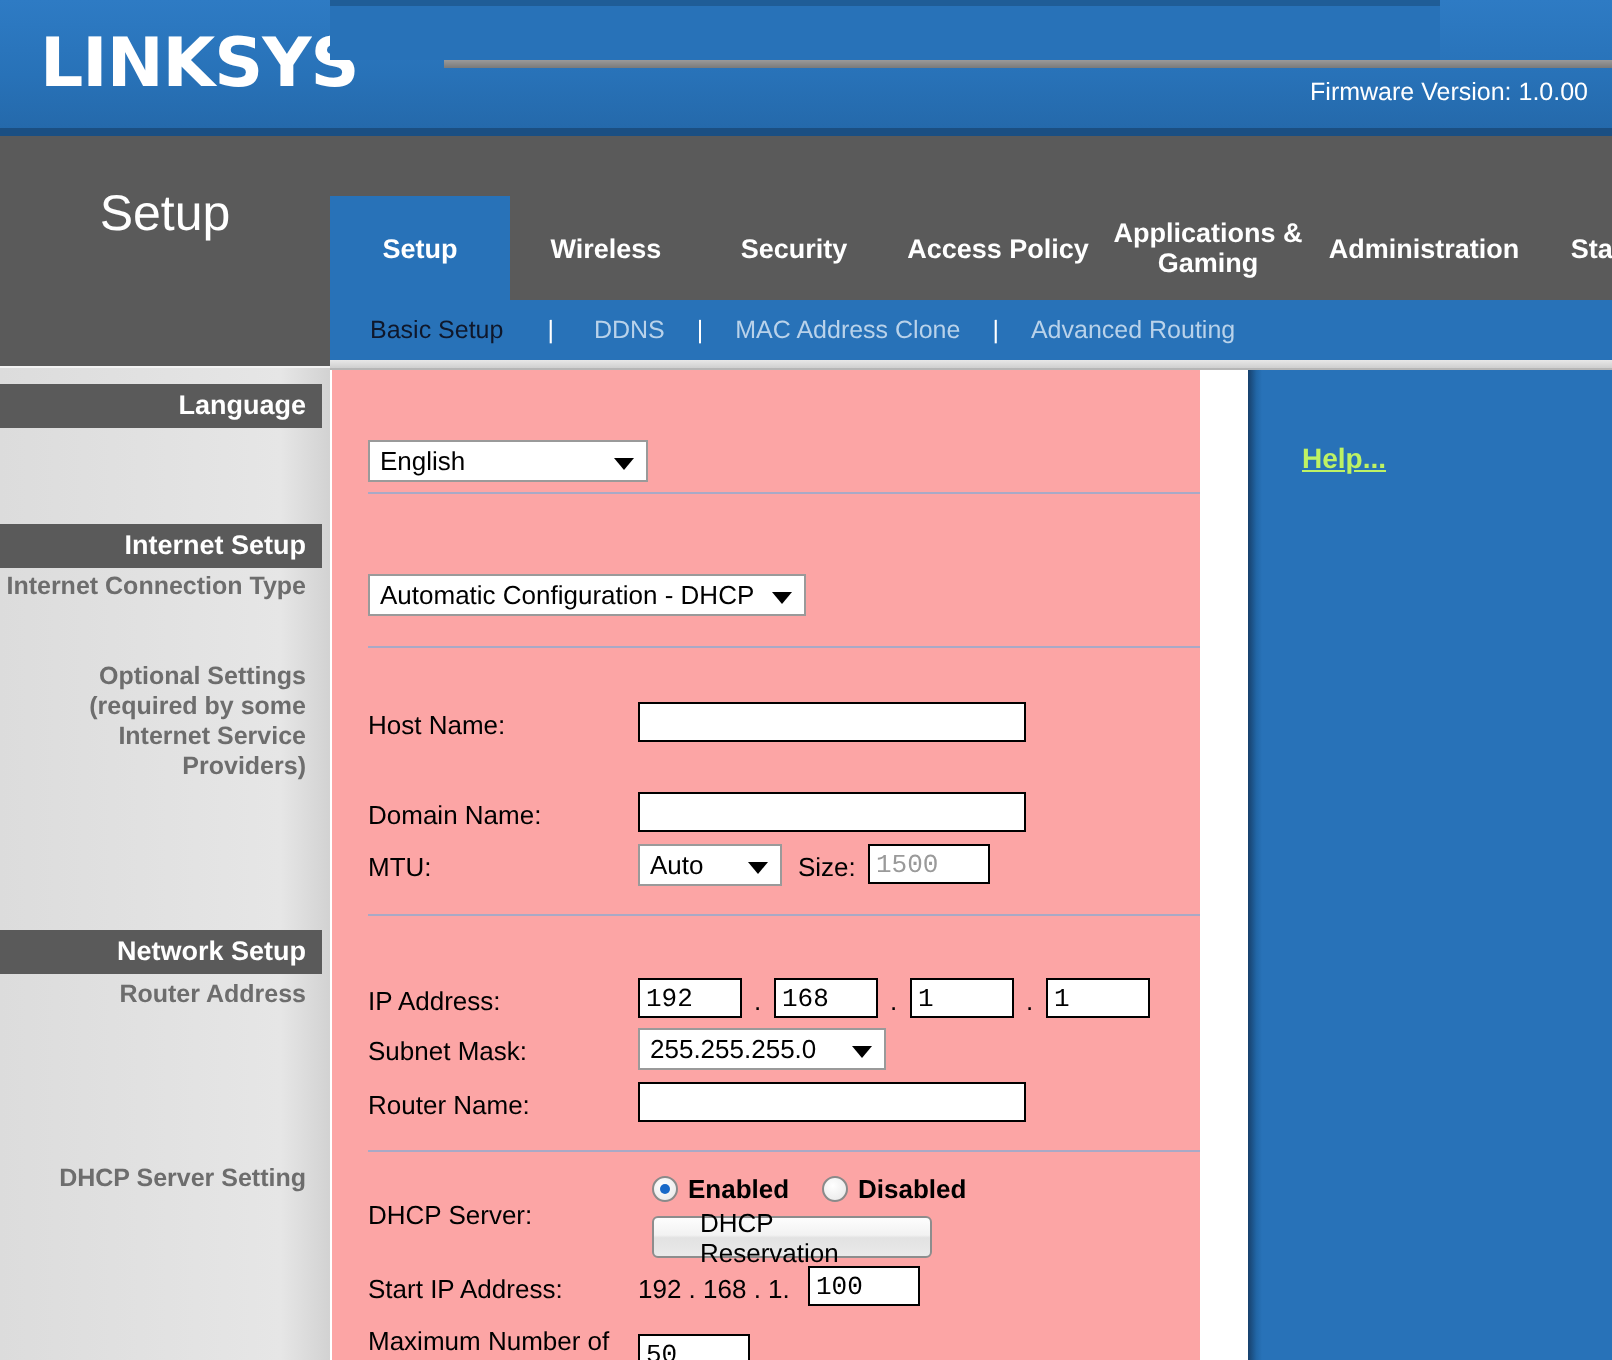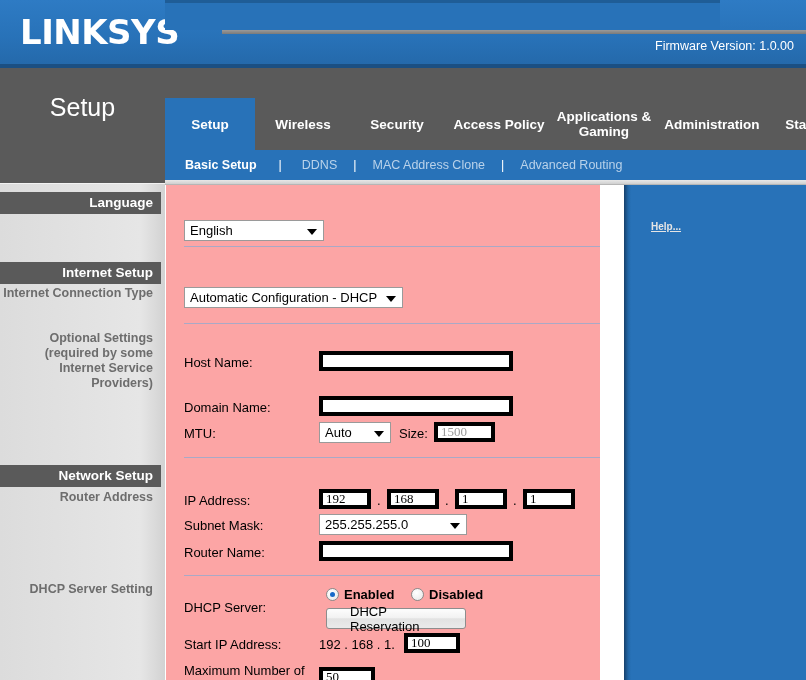--- a/index.html
+++ b/index.html
@@ -85,21 +85,21 @@
   .subnav {
     position: absolute; left: 165px; top: 150px; width: 641px; height: 30px;
     background: #2872b8;
   }
   .subnav-inner {
     position: absolute; left: 20px; top: 0; height: 30px;
     display: flex; align-items: center;
     font-size: 12.5px;
   }
   .subnav-item { color: #b9d2ea; white-space: nowrap; }
-  .subnav-item.active { color: #ffffff; font-weight: bold; }
+  .subnav-item.active { color: #0f172a; font-weight: normal; }
   .subnav-sep { color: #ffffff; margin: 0 16px; }
   .subnav-sep.s1 { margin: 0 20px 0 22px; }
 
   .subnav-underline {
     position: absolute; left: 165px; top: 180px; width: 641px; height: 5px;
     background: linear-gradient(180deg,#e8e8e8 0%, #cfcfcf 100%);
     border-bottom: 1px solid #b6b6b6;
   }
 
   
@@ -133,23 +133,23 @@
     background: #a9a9c6;
   }
   .fld-label {
     position: absolute;
     color: #000000; font-size: 13px;
     line-height: 15px;
   }
   .txt {
     position: absolute;
     height: 20px;
-    border: 4px solid #000000;
+    border: 1px solid #000000;
     background: #ffffff;
-    font-family: Liberation Serif, serif;
+    font-family: Liberation Mono, monospace;
     font-size: 13px;
     color: #000;
     padding: 0 3px;
     line-height: 18px;
   }
   .txt.disabled { color: #9a9a9a; }
   .dot {
     position: absolute; color: #000; font-size: 13px;
   }
   .sel {
@@ -199,21 +199,21 @@
   .helppanel {
     position: absolute; left: 624px; top: 185px; width: 182px; height: 495px;
     background: #2872b8;
   }
   .helppanel-shade {
     position: absolute; left: 624px; top: 185px; width: 7px; height: 495px;
     background: linear-gradient(90deg,#17406b 0%, #2166a6 60%, #2872b8 100%);
   }
   .help-link {
     position: absolute; left: 27px; top: 36px;
-    color: #e5e5e5; font-size: 10px; font-weight: bold;
+    color: #bef264; font-size: 14px; font-weight: bold;
     text-decoration: underline;
   }
   .content-gap {
     position: absolute; left: 600px; top: 185px; width: 24px; height: 495px;
     background: #ffffff;
   }
 </style>
 </head>
 <body>
 
@@ -298,21 +298,21 @@
     <div class="fld-label" style="left:18px; top:308px;">IP Address:</div>
     <input class="txt" style="left: 153px; top: 304px; width: 52px;" value="192">
     <span class="dot" style="left:211px; top:308px;">.</span>
     <input class="txt" style="left: 221px; top: 304px; width: 52px;" value="168">
     <span class="dot" style="left:279px; top:308px;">.</span>
     <input class="txt" style="left: 289px; top: 304px; width: 52px;" value="1">
     <span class="dot" style="left:347px; top:308px;">.</span>
     <input class="txt" style="left: 357px; top: 304px; width: 52px;" value="1">
 
     <div class="fld-label" style="left:18px; top:333px;">Subnet Mask:</div>
-    <div class="sel" style="left:153px; top:329px; width:148px;">
+    <div class="sel" style="left:153px; top:329px; width:124px;">
       <span>255.255.255.0</span>
       <span class="arrow"></span>
     </div>
 
     <div class="fld-label" style="left:18px; top:360px;">Router Name:</div>
     <input class="txt" style="left: 153px; top: 356px; width: 194px;" value="">
 
     <div class="hr" style="top:390px;"></div>
 
     <div class="fld-label" style="left:18px; top:415px;">DHCP Server:</div>

